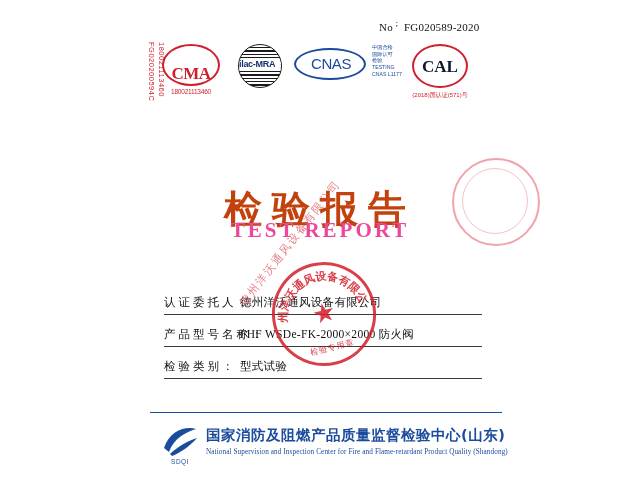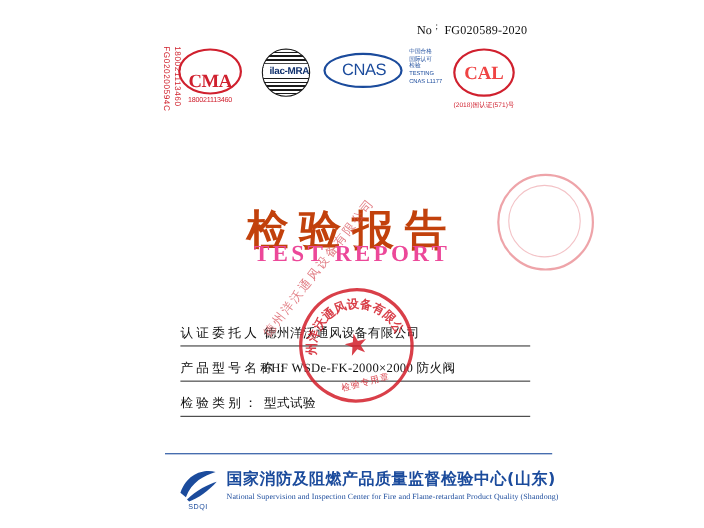--- a/index.html
+++ b/index.html
@@ -109,21 +109,21 @@
         to bottom,
         #ffffff 0px, #ffffff 2px,
         #1a1a1a 2px, #1a1a1a 3.4px
       );
     box-sizing: border-box;
   }
   .ilac-label {
     position: absolute;
     left: 0; right: 0;
     top: 13px;
-    text-align: right;
+    text-align: left;
     font-size: 9px;
     font-weight: bold;
     color: #12326e;
     background: #fff;
     padding: 1px 0;
     font-family: "Liberation Sans", sans-serif;
     letter-spacing: -0.3px;
   }
 
   
@@ -174,21 +174,21 @@
     position: relative;
     box-sizing: border-box;
   }
   .cal-text {
     position: absolute;
     left: 0; right: 0;
     top: 11px;
     text-align: center;
     font-size: 17px;
     font-weight: bold;
-    color: #ef4444;
+    color: #0f172a;
     font-family: "Liberation Serif", serif;
   }
   .cal-cert {
     font-size: 6px;
     color: #d0202e;
     text-align: center;
     margin-top: 3px;
     white-space: nowrap;
     font-family: "Liberation Sans", sans-serif;
   }

